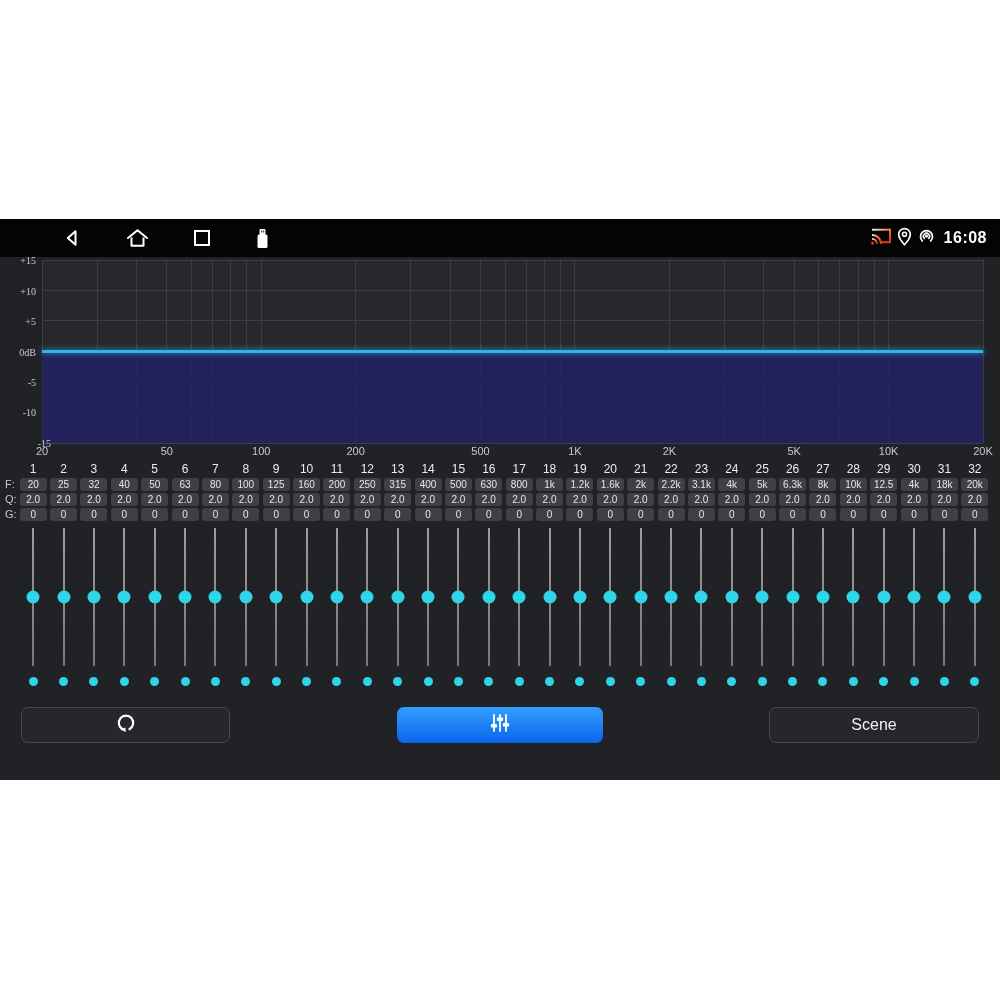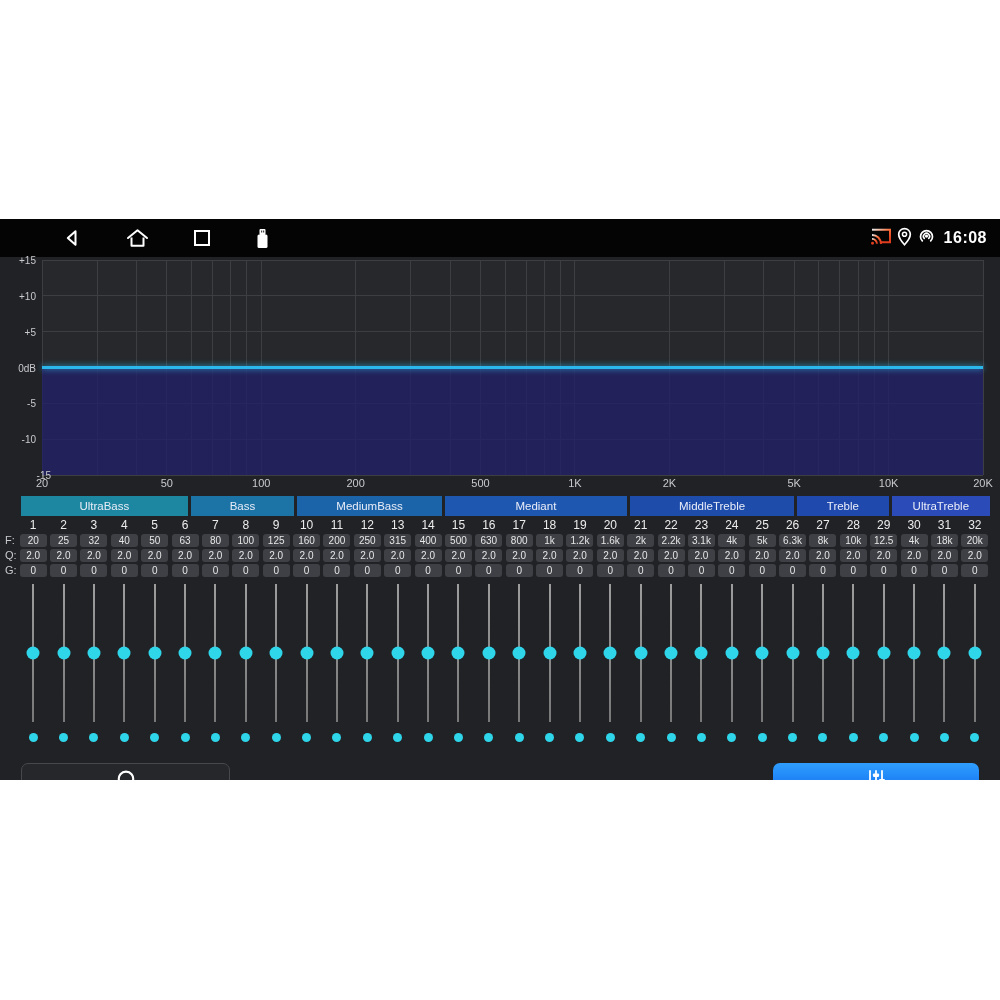--- a/index.html
+++ b/index.html
@@ -8,21 +8,21 @@
   .screen{position:absolute;left:0;top:219px;width:1000px;height:561px;background:#212226;overflow:hidden;}
 
   
   .status-bar{height:38px;background:#040404;display:flex;align-items:center;}
   .nav-icons{display:flex;align-items:center;gap:44px;margin-left:62px;}
   .nav-icons svg{display:block;}
   .status-right{margin-left:auto;margin-right:13px;display:flex;align-items:center;gap:5px;}
   .time{color:#ffffff;font-size:16px;font-weight:bold;margin-left:3px;letter-spacing:.5px;}
 
   
-  .graph-wrap{position:relative;margin:3px 17px 0 42px;height:215px;}
+  .graph-wrap{position:relative;margin:3px 17px 0 42px;height:183px;font-family:Liberation Serif, serif;}
   .plot{position:absolute;inset:0;background:#27282b;overflow:visible;}
   .vline{position:absolute;top:0;bottom:0;width:1px;margin-left:-0.5px;background:#3d3e42;}
   .hline{position:absolute;left:0;right:0;height:1px;margin-top:-0.5px;background:#3d3e42;}
   .eq-fill{position:absolute;left:0;right:0;top:50%;bottom:0;background:rgba(35,32,103,0.78);}
   .eq-line{position:absolute;left:0;right:0;top:50%;height:3px;margin-top:-1.5px;background:#2bb7ec;
            box-shadow:0 0 6px rgba(43,183,236,.9);}
   .db-label{position:absolute;left:-42px;width:36px;text-align:right;transform:translateY(-50%);
             color:#c9cacd;font-size:10px;}
   .freq-axis{position:relative;margin:0 17px 0 42px;height:17px;}
   .freq-tick{position:absolute;top:2px;transform:translateX(-50%);color:#c9cacd;font-size:11px;}
@@ -187,50 +187,20 @@
           <div class="freq-tick" style="left: 33.33%;">200</div>
           <div class="freq-tick" style="left: 46.6%;">500</div>
           <div class="freq-tick" style="left: 56.63%;">1K</div>
           <div class="freq-tick" style="left: 66.67%;">2K</div>
           <div class="freq-tick" style="left: 79.93%;">5K</div>
           <div class="freq-tick" style="left: 89.97%;">10K</div>
           <div class="freq-tick" style="left: 100%;">20K</div>
         </div>
     </div>
 
-    <div class="band-strip">
-
-        <div class="band" style="background: rgb(29, 134, 160); flex-grow: 181;">
-          <span>UltraBass</span>
-        </div>
-
-        <div class="band" style="background: rgb(27, 115, 166); flex-grow: 121;">
-          <span>Bass</span>
-        </div>
-
-        <div class="band" style="background: rgb(28, 100, 170); flex-grow: 121;">
-          <span>MediumBass</span>
-        </div>
-
-        <div class="band" style="background: rgb(29, 87, 176); flex-grow: 219;">
-          <span>Mediant</span>
-        </div>
-
-        <div class="band" style="background: rgb(30, 76, 171); flex-grow: 152;">
-          <span>MiddleTreble</span>
-        </div>
-
-        <div class="band" style="background: rgb(32, 73, 174); flex-grow: 92;">
-          <span>Treble</span>
-        </div>
-
-        <div class="band" style="background: rgb(43, 76, 184); flex-grow: 65;">
-          <span>UltraTreble</span>
-        </div>
-      </div>
 
     <div class="channels-area">
       <div class="fqg f">F:</div>
       <div class="fqg q">Q:</div>
       <div class="fqg g">G:</div>
       <div class="channels">
 
           <div class="channel-col">
             <div class="ch-num">1</div>
             <div class="val-box">20</div>
@@ -631,16 +601,19 @@
           <svg width="26" height="26" viewBox="0 0 26 26">
             <rect x="6.1" y="4" width="1.8" height="18" rx="0.9" fill="#fff"></rect>
             <rect x="3.9" y="14" width="6.2" height="3.6" rx="1.2" fill="#fff"></rect>
             <rect x="12.1" y="4" width="1.8" height="18" rx="0.9" fill="#fff"></rect>
             <rect x="9.9" y="7.4" width="6.2" height="3.6" rx="1.2" fill="#fff"></rect>
             <rect x="18.1" y="4" width="1.8" height="18" rx="0.9" fill="#fff"></rect>
             <rect x="15.9" y="13" width="6.2" height="3.6" rx="1.2" fill="#fff"></rect>
           </svg>
         </span>
       </div>
+      <div class="btn btn-scene">
+        <span>Scene</span>
+      </div>
     </div>
 
   </div>
 </div>
 
 </body></html>

